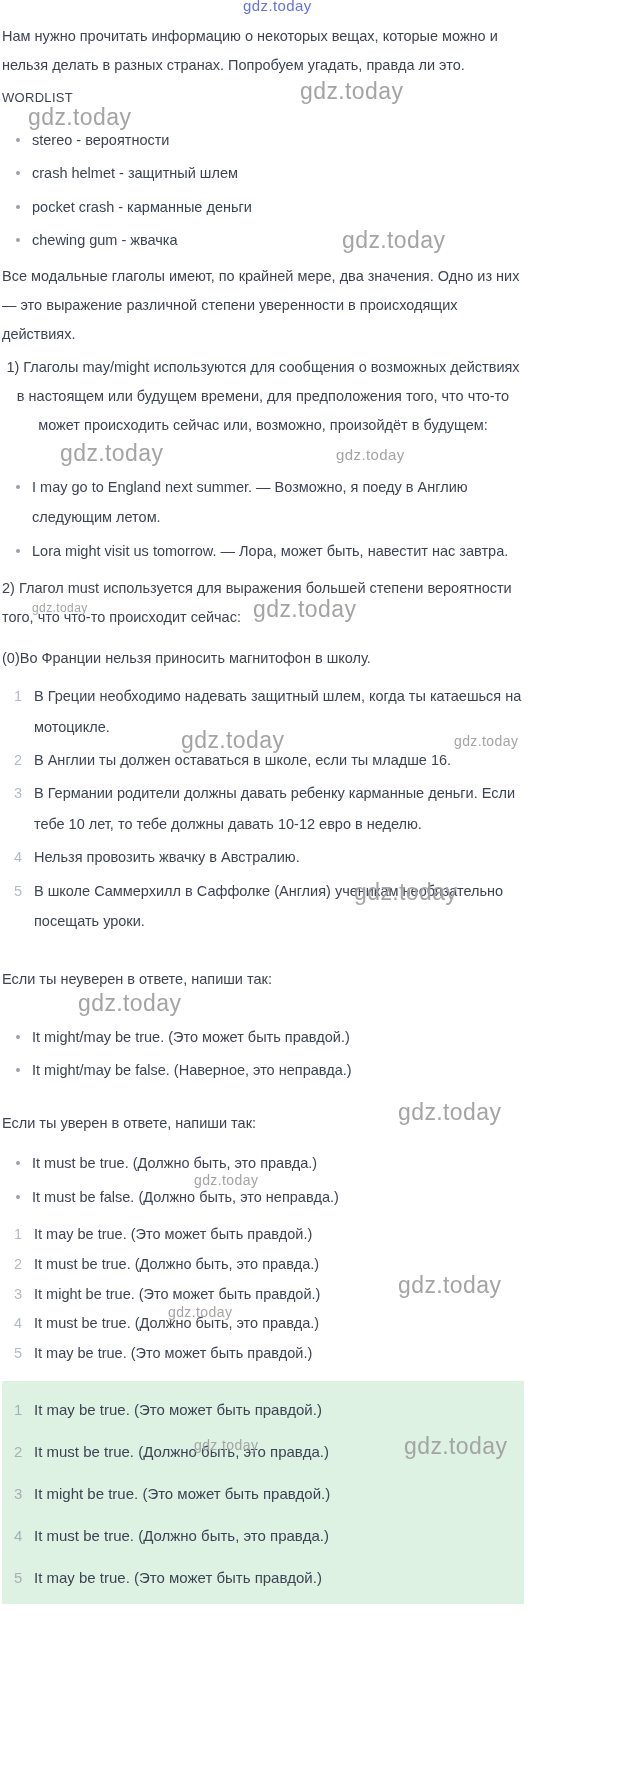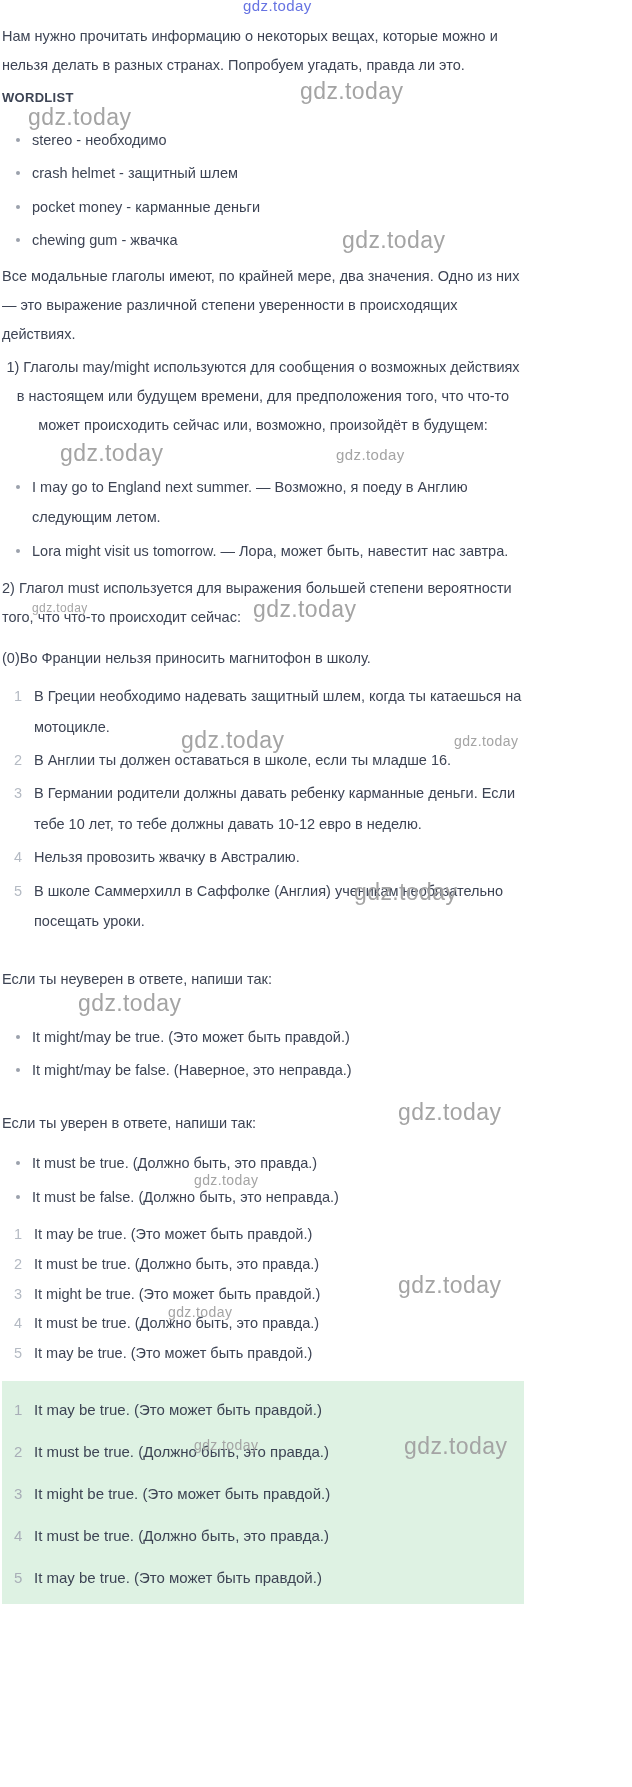--- a/index.html
+++ b/index.html
@@ -15,21 +15,21 @@
     color: #3d4454;
   }
   .content { padding: 22px 8px 8px 2px; font-size: 14.5px; }
 
   .para { margin: 0; line-height: 2.0; }
   .b { font-weight: 400; }
   .rel { position: relative; }
 
   .wl-head {
     font-size: 13px;
-    font-weight: 700;
+    font-weight: 400;
     margin: 10px 0 0 0;
     letter-spacing: .3px;
   }
 
   ul.dots { list-style: none; margin: 0; padding: 0 0 0 30px; }
   ul.dots > li { position: relative; line-height: 2.1; margin: 0 0 3px 0; }
   ul.dots > li::before {
     content: "";
     position: absolute;
     left: -16px;
@@ -119,23 +119,23 @@
 
     <div class="rel sec-head">
       <span class="wm lg wm2">gdz.today</span>
       <span class="wm lg wm3">gdz.today</span>
       <h2 class="wl-head">WORDLIST</h2>
     </div>
 
     <div class="rel sec-wl">
       <span class="wm lg wm4">gdz.today</span>
       <ul class="dots">
-        <li>stereo - необходимо</li>
+        <li>stereo - вероятности</li>
         <li>crash helmet - защитный шлем</li>
-        <li>pocket money - карманные деньги</li>
+        <li>pocket crash - карманные деньги</li>
         <li>chewing gum - жвачка</li>
       </ul>
     </div>
 
     <p class="para b sec-modal">Все модальные глаголы имеют, по крайней мере, два значения. Одно из них — это выражение различной степени уверенности в происходящих действиях.</p>
 
     <p class="para b sec-rule1">1) Глаголы may/might используются для сообщения о возможных действиях в настоящем или будущем времени, для предположения того, что что-то может происходить сейчас или, возможно, произойдёт в будущем:</p>
 
     <div class="wm-zone">
       <span class="wm lg wm5">gdz.today</span>

